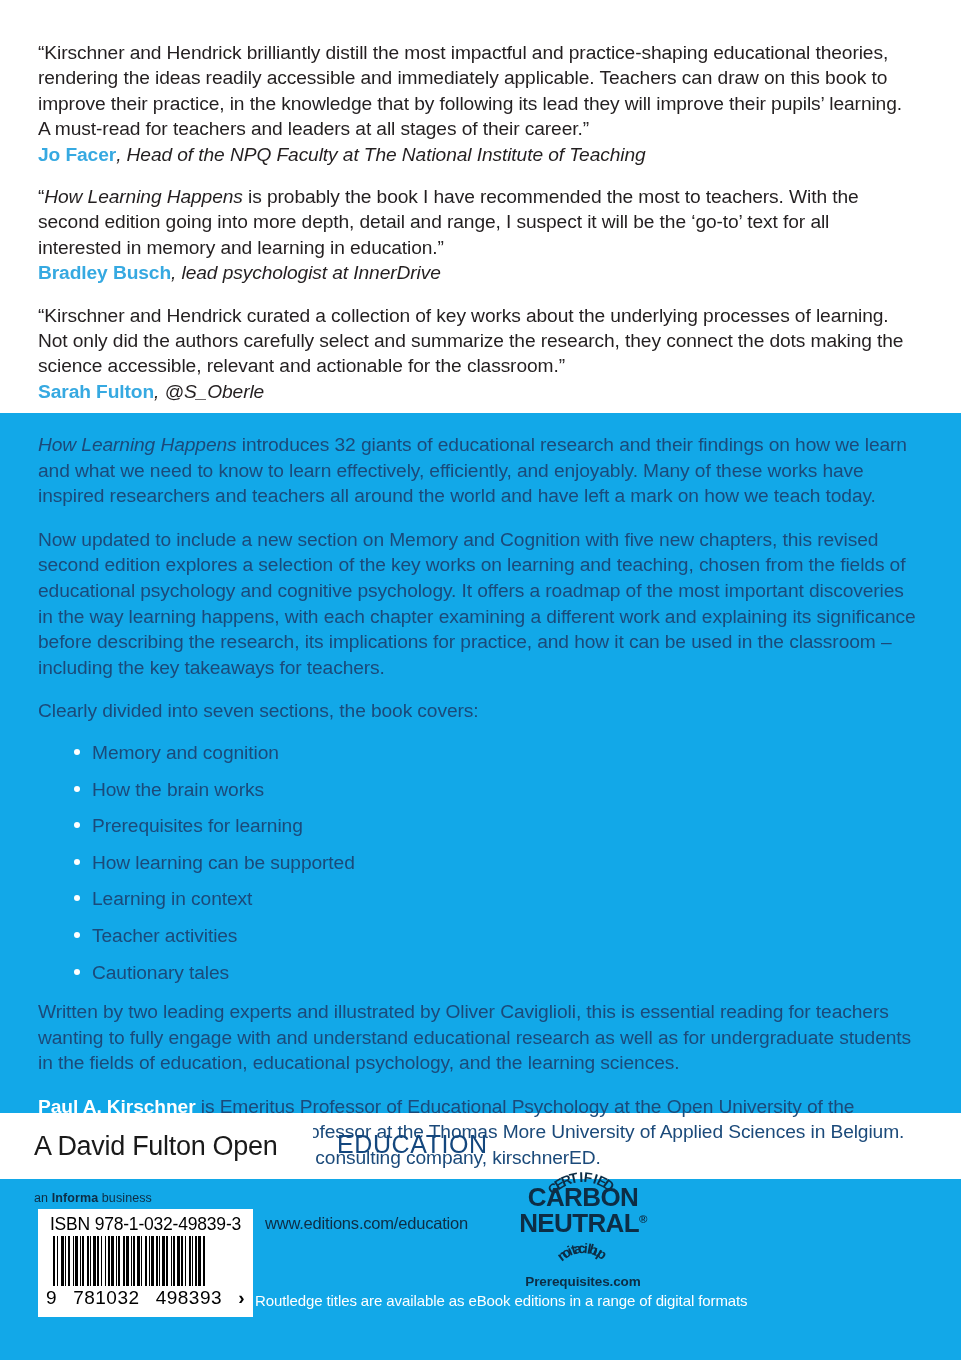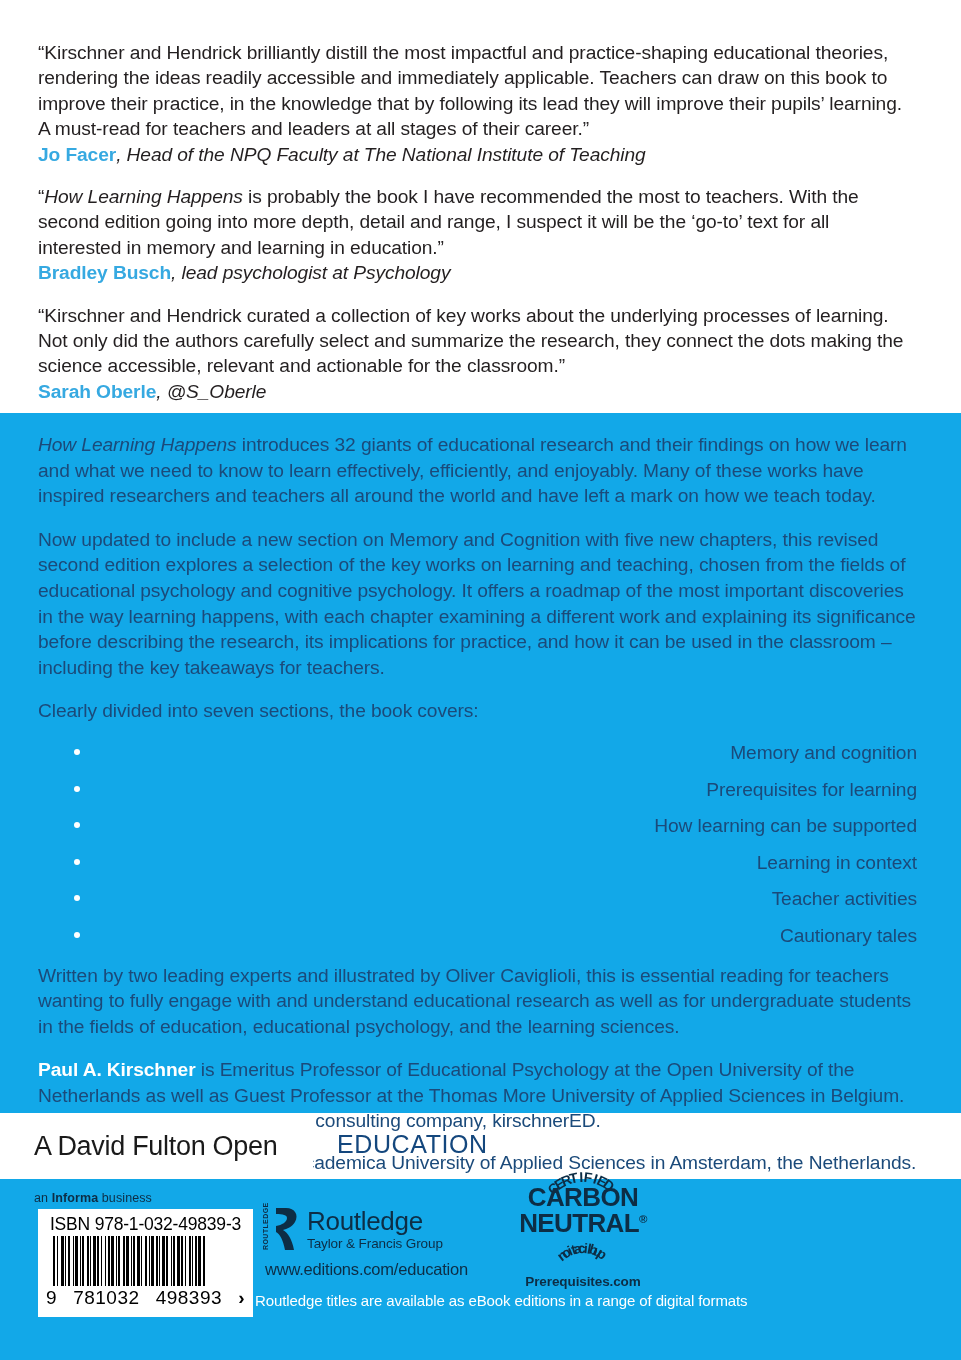--- a/index.html
+++ b/index.html
@@ -69,21 +69,20 @@
     color: #1b4a7a;
     letter-spacing: -0.1px;
     margin: 0 0 18px 0;
   }
   .blurb.tight { margin-bottom: 16px; }
 
   .toc-list {
     list-style: none;
     margin: 16px 0 14px 0;
     padding: 0 0 0 36px;
-    text-align: right;
   }
   .toc-list li {
     position: relative;
     font-size: 19.2px;
     line-height: 25.6px;
     color: #1b4a7a;
     padding-left: 18px;
     margin-bottom: 11px;
     letter-spacing: -0.1px;
   }
@@ -313,40 +312,41 @@
 
   <div class="endorsements">
 
     <div class="quote-block">
       <div class="quote-text">“Kirschner and Hendrick brilliantly distill the most impactful and practice-shaping educational theories, rendering the ideas readily accessible and immediately applicable. Teachers can draw on this book to improve their practice, in the knowledge that by following its lead they will improve their pupils’ learning. A must-read for teachers and leaders at all stages of their career.”</div>
       <div class="quote-attrib"><span class="attrib-name">Jo Facer</span><span class="attrib-role">, Head of the NPQ Faculty at The National Institute of Teaching</span></div>
     </div>
 
     <div class="quote-block">
       <div class="quote-text"><span>“</span><span class="ital">How Learning Happens</span><span> is probably the book I have recommended the most to teachers. With the second edition going into more depth, detail and range, I suspect it will be the ‘go-to’ text for all interested in memory and learning in education.”</span></div>
-      <div class="quote-attrib"><span class="attrib-name">Bradley Busch</span><span class="attrib-role">, lead psychologist at Psychology</span></div>
+      <div class="quote-attrib"><span class="attrib-name">Bradley Busch</span><span class="attrib-role">, lead psychologist at InnerDrive</span></div>
     </div>
 
     <div class="quote-block">
       <div class="quote-text">“Kirschner and Hendrick curated a collection of key works about the underlying processes of learning. Not only did the authors carefully select and summarize the research, they connect the dots making the science accessible, relevant and actionable for the classroom.”</div>
-      <div class="quote-attrib"><span class="attrib-name">Sarah Oberle</span><span class="attrib-role">, @S_Oberle</span></div>
+      <div class="quote-attrib"><span class="attrib-name">Sarah Fulton</span><span class="attrib-role">, @S_Oberle</span></div>
     </div>
 
   </div>
 
   <div class="blue-panel">
 
     <p class="blurb"><span class="ital">How Learning Happens</span><span> introduces 32 giants of educational research and their findings on how we learn and what we need to know to learn effectively, efficiently, and enjoyably. Many of these works have inspired researchers and teachers all around the world and have left a mark on how we teach today.</span></p>
 
     <p class="blurb">Now updated to include a new section on Memory and Cognition with five new chapters, this revised second edition explores a selection of the key works on learning and teaching, chosen from the fields of educational psychology and cognitive psychology. It offers a roadmap of the most important discoveries in the way learning happens, with each chapter examining a different work and explaining its significance before describing the research, its implications for practice, and how it can be used in the classroom – including the key takeaways for teachers.</p>
 
     <p class="blurb tight">Clearly divided into seven sections, the book covers:</p>
 
     <ul class="toc-list">
       <li><span class="dot"></span><span>Memory and cognition</span></li>
+      <li><span class="dot"></span><span>How the brain works</span></li>
       <li><span class="dot"></span><span>Prerequisites for learning</span></li>
       <li><span class="dot"></span><span>How learning can be supported</span></li>
       <li><span class="dot"></span><span>Learning in context</span></li>
       <li><span class="dot"></span><span>Teacher activities</span></li>
       <li><span class="dot"></span><span>Cautionary tales</span></li>
     </ul>
 
     <p class="blurb">Written by two leading experts and illustrated by Oliver Caviglioli, this is essential reading for teachers wanting to fully engage with and understand educational research as well as for undergraduate students in the fields of education, educational psychology, and the learning sciences.</p>
 
     <p class="bio"><span class="bio-name">Paul A. Kirschner</span><span> is Emeritus Professor of Educational Psychology at the Open University of the Netherlands as well as Guest Professor at the Thomas More University of Applied Sciences in Belgium. He also has his own educational consulting company, kirschnerED.</span></p>
@@ -455,32 +455,20 @@
     </div>
     <div class="barcode-digits">
       <span>9</span>
       <span>781032</span>
       <span>498393</span>
       <span class="bc-arrow">›</span>
     </div>
   </div>
 
   <div class="routledge">
-    <div class="rt-top">
-      <div class="rt-mark">
-        <div class="rt-vert">ROUTLEDGE</div>
-        <svg width="38" height="46" viewBox="0 0 38 46" aria-hidden="true">
-          <path d="M14 2 L24 2 C33 2 37 9 33 16 C30 21 25 23 21 24 C26 27 30 33 32 44 L23 44 C21 34 18 28 14 26 L14 44 L14 2 Z M14 8 L14 20 C20 19 25 16 25 12 C25 9 21 8 14 8 Z" fill="#0d2d45"></path>
-        </svg>
-      </div>
-      <div class="rt-words">
-        <div class="rt-name">Routledge</div>
-        <div class="rt-sub">Taylor &amp; Francis Group</div>
-      </div>
-    </div>
     <div class="rt-url">www.editions.com/education</div>
   </div>
 
   <div class="carbon">
     <div class="cn-arc">
       <span style="transform:rotate(-42deg) translateX(-50%)">C</span>
       <span style="transform:rotate(-32deg) translateX(-50%)">E</span>
       <span style="transform:rotate(-22deg) translateX(-50%)">R</span>
       <span style="transform:rotate(-12deg) translateX(-50%)">T</span>
       <span style="transform:rotate(-2deg)  translateX(-50%)">I</span>

